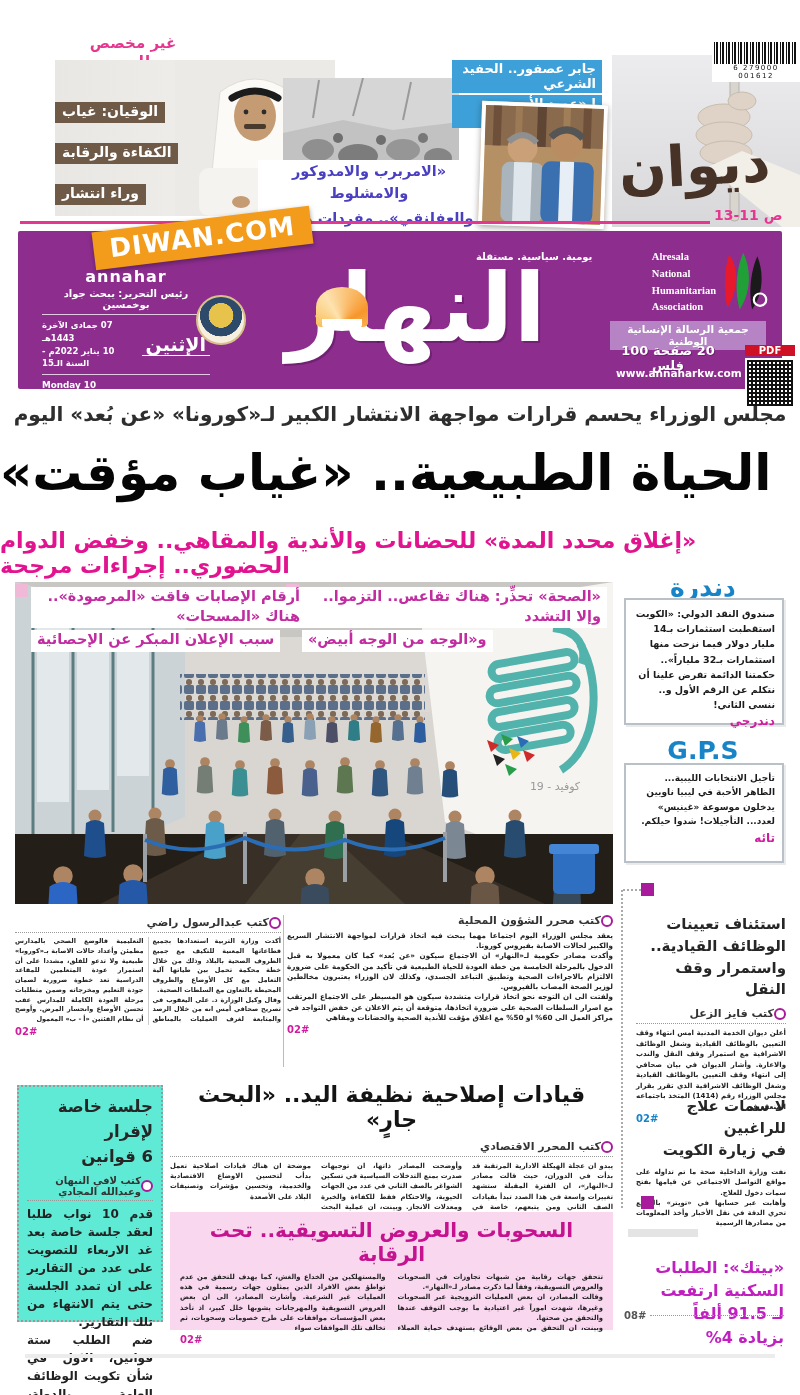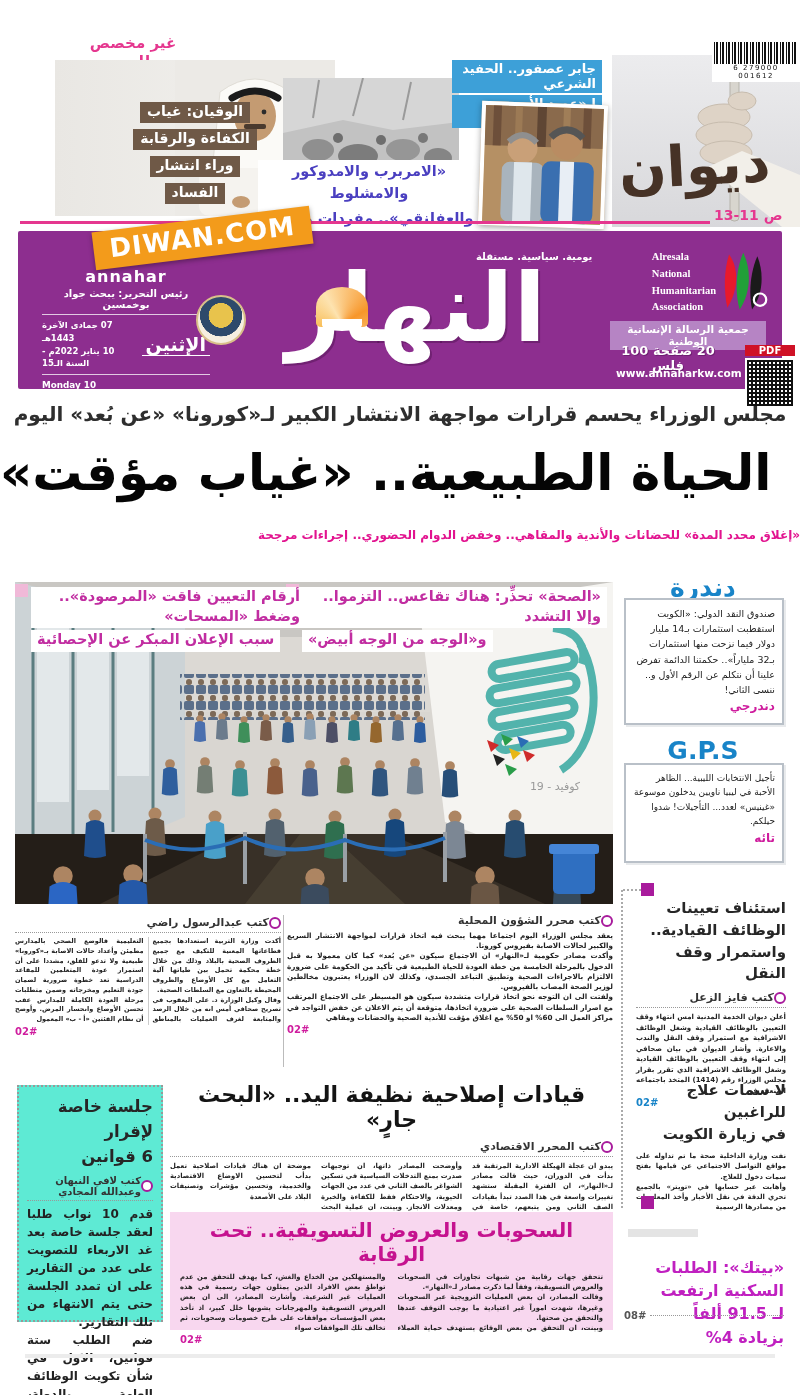--- a/index.html
+++ b/index.html
@@ -3,21 +3,21 @@
 <meta charset="utf-8">
 <style>
   html,body{margin:0;padding:0;background:#fff;}
   .page{position:relative;width:800px;height:1395px;background:#fff;overflow:hidden;
         font-family:"DejaVu Sans",sans-serif;direction:rtl;}
   .abs{position:absolute;}
   
   .nfs{left:73px;top:34px;width:120px;color:#e5378f;font-weight:bold;font-size:15px;text-align:center;}
   .ph{background:#efeeec;overflow:hidden;}
   .ph-man{left:55px;top:60px;width:280px;height:156px;background:linear-gradient(90deg,#e9e7e3,#f4f3f0);}
-  .brown-lines{position:absolute;top:42px;left:0;right:0;display:flex;flex-direction:column;align-items:center;gap:6px;}
+  .brown-lines{position:absolute;top:42px;left:0;right:0;display:flex;flex-direction:column;align-items:flex-end;gap:20px;}
   .brown-lines span{background:#6f5947;color:#fff;font-weight:bold;font-size:14px;padding:0 7px 2px;line-height:1.35;}
   .ph-market{left:283px;top:78px;width:176px;height:100px;background:#d8d8d8;}
   .kw-words{left:258px;top:160px;width:222px;text-align:center;line-height:1.55;}
   .kw-words span{display:inline-block;background:#fff;color:#4a3fc0;font-weight:bold;font-size:14.5px;padding:0 4px 2px;}
   .jaber-label{left:452px;top:60px;width:150px;display:flex;flex-direction:column;align-items:flex-end;gap:2px;}
   .jaber-label span{background:#3da0d8;color:#fff;font-weight:bold;font-size:13px;padding:1px 6px 2px;}
   .ph-men{left:480px;top:103px;width:118px;height:116px;border:4px solid #fff;box-shadow:0 2px 6px rgba(0,0,0,.35);
           transform:rotate(2deg);background:#caa77d;}
   .ph-hand{left:612px;top:55px;width:188px;height:172px;background:linear-gradient(180deg,#ececee,#d8d8db);}
   .barcode{left:712px;top:40px;width:84px;background:#fff;padding:2px;}
@@ -62,39 +62,39 @@
           direction:ltr;text-align:center;}
   .pdfqr{position:absolute;left:727px;top:114px;width:50px;}
   .pdf-label{background:#cf1126;color:#fff;font-weight:bold;font-size:10px;text-align:center;direction:ltr;}
   .qr{width:46px;height:46px;margin:2px auto 0;background:
       repeating-linear-gradient(0deg,#111 0 2px,transparent 2px 4px),
       repeating-linear-gradient(90deg,#111 0 2px,#fff 2px 4px);border:2px solid #fff;}
   
   .kicker{left:0;top:402px;width:100%;text-align:center;font-weight:bold;font-size:20px;color:#2e2e2e;}
   .headline{left:0;top:430px;width:100%;text-align:left;font-weight:bold;font-size:50px;color:#050505;
             letter-spacing:-1px;line-height:1.75;}
-  .subhead{left:0;top:528px;width:100%;text-align:right;font-weight:bold;font-size:12px;color:#e2138f;}
+  .subhead{left:0;top:528px;width:100%;text-align:left;font-weight:bold;font-size:22px;color:#e2138f;}
   
   .main-photo{left:15px;top:582px;width:598px;height:322px;background:#2a2a2a;}
   .ovr{position:absolute;top:5px;display:flex;flex-direction:column;align-items:flex-end;gap:2px;z-index:3;}
   .ovr span{background:#fff;color:#c12da1;font-weight:bold;font-size:14.5px;padding:0 6px 2px;line-height:1.35;}
   .ovr .sq{position:absolute;width:13px;height:13px;background:#f0b9d8;top:-3px;left:-16px;}
   .ovr-r{right:6px;max-width:305px;text-align:right;}
   .ovr-l{left:16px;max-width:275px;text-align:right;align-items:flex-end;}
   
   .rail-title{left:622px;width:162px;text-align:center;color:#1884c8;font-weight:bold;font-size:25px;direction:ltr;}
   .rail-box{left:624px;width:160px;background:#fff;border:2px solid #b9c0c8;box-shadow:2px 2px 0 #e8eaec;
             padding:6px 7px 2px;box-sizing:border-box;}
-  .rail-box .bd{font-weight:normal;font-size:9.5px;line-height:1.6;color:#1c1c1c;text-align:right;}
+  .rail-box .bd{font-weight:bold;font-size:9.5px;line-height:1.6;color:#1c1c1c;text-align:right;}
   .rail-box .sig{color:#cf1d9e;font-weight:bold;font-size:12px;margin-top:2px;}
   .bracket-v{left:621px;top:890px;width:0;height:318px;border-left:2px dotted #aaa;}
   .bracket-h{left:623px;top:889px;width:18px;height:0;border-top:2px dotted #aaa;}
   .psq{width:13px;height:13px;background:#a81b9c;}
   .rail-art{left:636px;width:150px;}
-  .rail-h{font-weight:bold;font-size:15px;color:#262626;line-height:1.45;text-align:right;}
+  .rail-h{font-weight:bold;font-size:15px;color:#262626;line-height:1.45;text-align:right;margin-top:16px;}
   .byline{display:flex;align-items:center;font-weight:bold;font-size:11px;color:#333;margin:6px 0 4px;}
   .byline.dotted{border-bottom:1px dotted #999;padding-bottom:3px;}
   .bullet-icon{width:8px;height:8px;border-radius:50%;border:2px solid #a81b9c;background:#fff;flex:0 0 auto;}
   .small-bd{font-weight:bold;font-size:7px;line-height:1.5;color:#222;text-align:justify;white-space:pre-line;}
   .ref{display:block;text-align:left;direction:ltr;font-weight:bold;font-size:10px;color:#cf1d9e;margin-top:1px;}
   .ref.blue{color:#1884c8;}
   .ref.dark{color:#555;}
   .graybar{left:628px;top:1229px;width:70px;height:8px;background:#e4e4e4;}
   .beitak{left:648px;top:1256px;width:136px;color:#c020c0;font-weight:bold;font-size:16px;line-height:1.45;text-align:right;}
   .beitak-ref{left:624px;top:1310px;width:160px;display:flex;align-items:center;gap:4px;direction:ltr;}
@@ -378,21 +378,21 @@
       </g>
       <rect x="538" y="268" width="42" height="44" rx="5" fill="#2f6fc1"></rect>
       <rect x="534" y="262" width="50" height="10" rx="3" fill="#4585d6"></rect>
     </svg>
     <div class="ovr ovr-r">
       <span>«الصحة» تحذِّر: هناك تقاعس.. التزموا.. وإلا التشدد</span>
       <span>و«الوجه من الوجه أبيض»</span>
       <i class="sq"></i>
     </div>
     <div class="ovr ovr-l">
-      <span>أرقام التعيين فاقت «المرصودة».. وضغط «المسحات»</span>
+      <span>أرقام الإصابات فاقت «المرصودة».. هناك «المسحات»</span>
       <span>سبب الإعلان المبكر عن الإحصائية</span>
       <i class="sq"></i>
     </div>
   </div>
 
   <div class="abs rail-title" style="top:573px">دندرة</div>
   <div class="abs rail-box" style="top:598px;height:127px">
     <div class="bd">صندوق النقد الدولي: «الكويت استقطبت استثمارات بـ14 مليار دولار فيما نزحت منها استثمارات بـ32 ملياراً».. حكمتنا الدائمة تفرض علينا أن نتكلم عن الرقم الأول و.. ننسى الثاني!</div>
     <div class="sig">دندرجي</div>
   </div>

